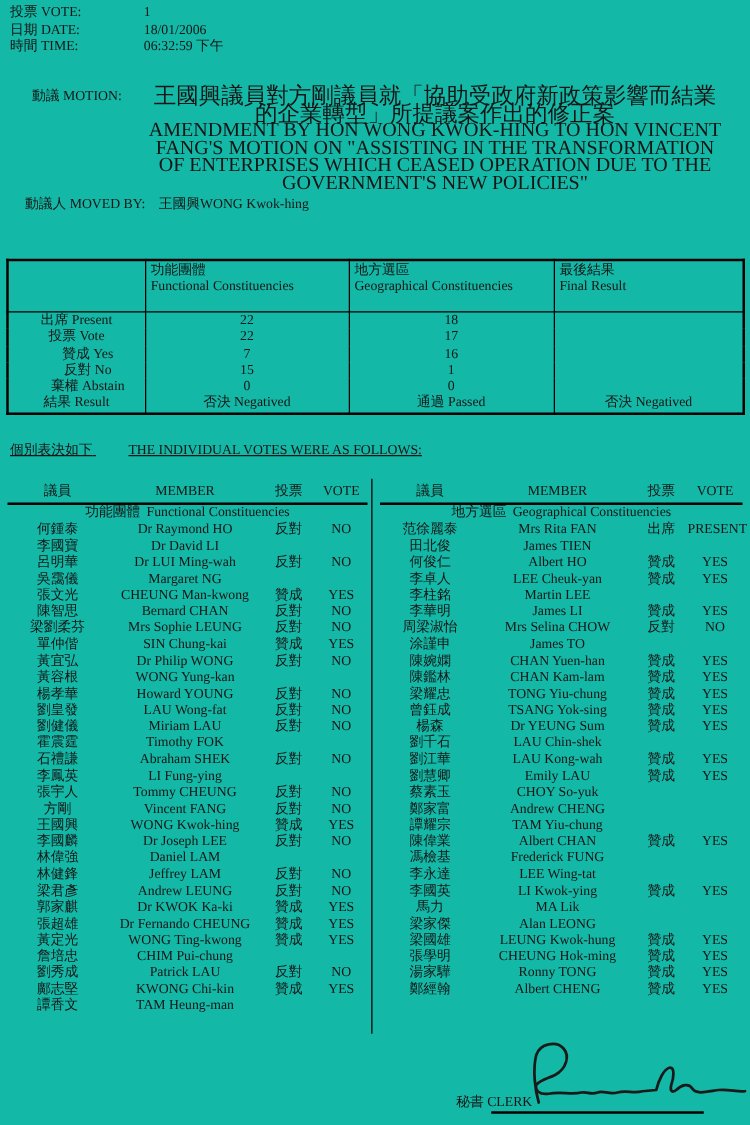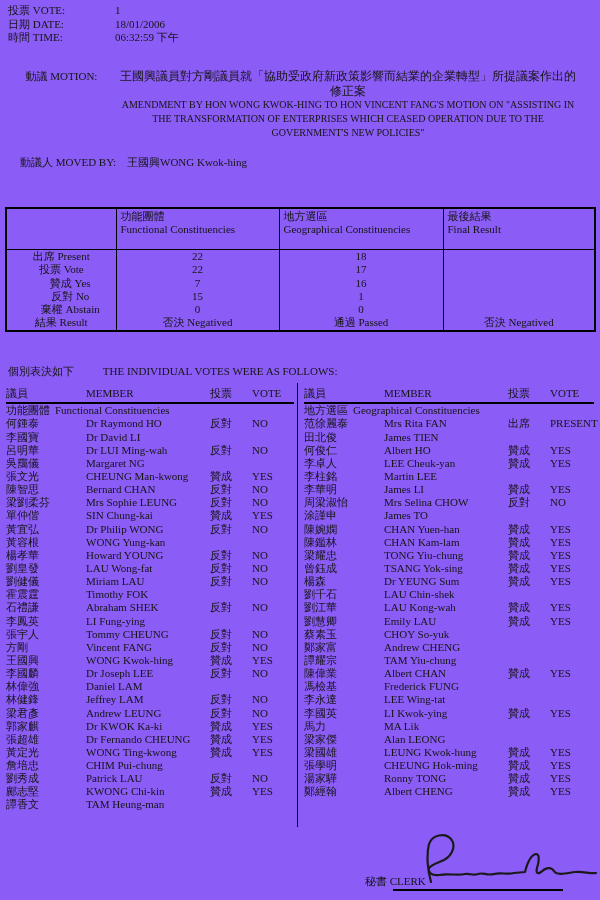--- a/index.html
+++ b/index.html
@@ -1,46 +1,46 @@
 <!DOCTYPE html>
 <html><head>
 <meta charset="utf-8">
 <style>
   html,body{margin:0;padding:0;background:#fff;}
   .page{
-    position:relative;width:600px;height:900px;background:#8b5cf6;color:#151515;
+    position:relative;width:600px;height:900px;background:#14b8a6;color:#151515;
     font-family:"Liberation Serif","DejaVu Serif",serif;font-size:11px;overflow:hidden;
   }
   
   .info-block{position:absolute;left:8px;top:4px;width:560px;}
   .info-row{display:flex;line-height:13.5px;}
   .lbl-col{width:107px;flex:none;}
   
   .motion-block{position:absolute;left:8px;top:69px;display:flex;width:580px;text-align:center;}
   .motion-text{width:466px;line-height:14px;}
-  .motion-zh{font-size:12px;line-height:14.5px;}
-  .motion-en{font-size:10px;}
+  .motion-zh{font-size:18px;line-height:14.5px;}
+  .motion-en{font-size:16px;}
   
   .movedby-block{position:absolute;left:8px;top:155px;display:flex;width:580px;padding-left:12px;}
   
   .summary-table{
     position:absolute;left:5px;top:207px;width:589px;border-collapse:collapse;
     table-layout:fixed;font-size:11px;border:2px solid #000;
   }
   .summary-table th,.summary-table td{
     border-left:1px solid #000;border-right:1px solid #000;
     padding:0 4px;text-align:left;vertical-align:top;font-weight:normal;
   }
   .summary-table th{height:39px;border-bottom:1px solid #000;padding-top:1px;line-height:13px;}
   .summary-table td{line-height:13.3px;text-align:center;}
   .row-label.ind{padding-left:22px;}
   
-  .indiv-title{position:absolute;left:8px;top:364px;white-space:nowrap;}
+  .indiv-title{position:absolute;left:8px;top:352px;white-space:nowrap;text-decoration:underline;}
   .indiv-title .en{margin-left:26px;}
-  .vote-col{position:absolute;top:387px;}
+  .vote-col{position:absolute;top:387px;text-align:center;}
   .vote-col.left{left:6px;width:288px;}
   .vote-col.right{left:304px;width:290px;}
   .vote-header{
     display:grid;grid-template-columns:80px 124px 42px 1fr;
     border-bottom:2px solid #000;padding-bottom:2px;line-height:13px;
   }
   .section-row{line-height:13.4px;white-space:nowrap;}
   .section-row .sec-en{margin-left:5px;}
   .vote-row{display:grid;grid-template-columns:80px 124px 42px 1fr;line-height:13.15px;height:13.15px;white-space:nowrap;}
   .col-divider{position:absolute;left:297px;top:383px;width:1px;height:444px;background:#000;}

